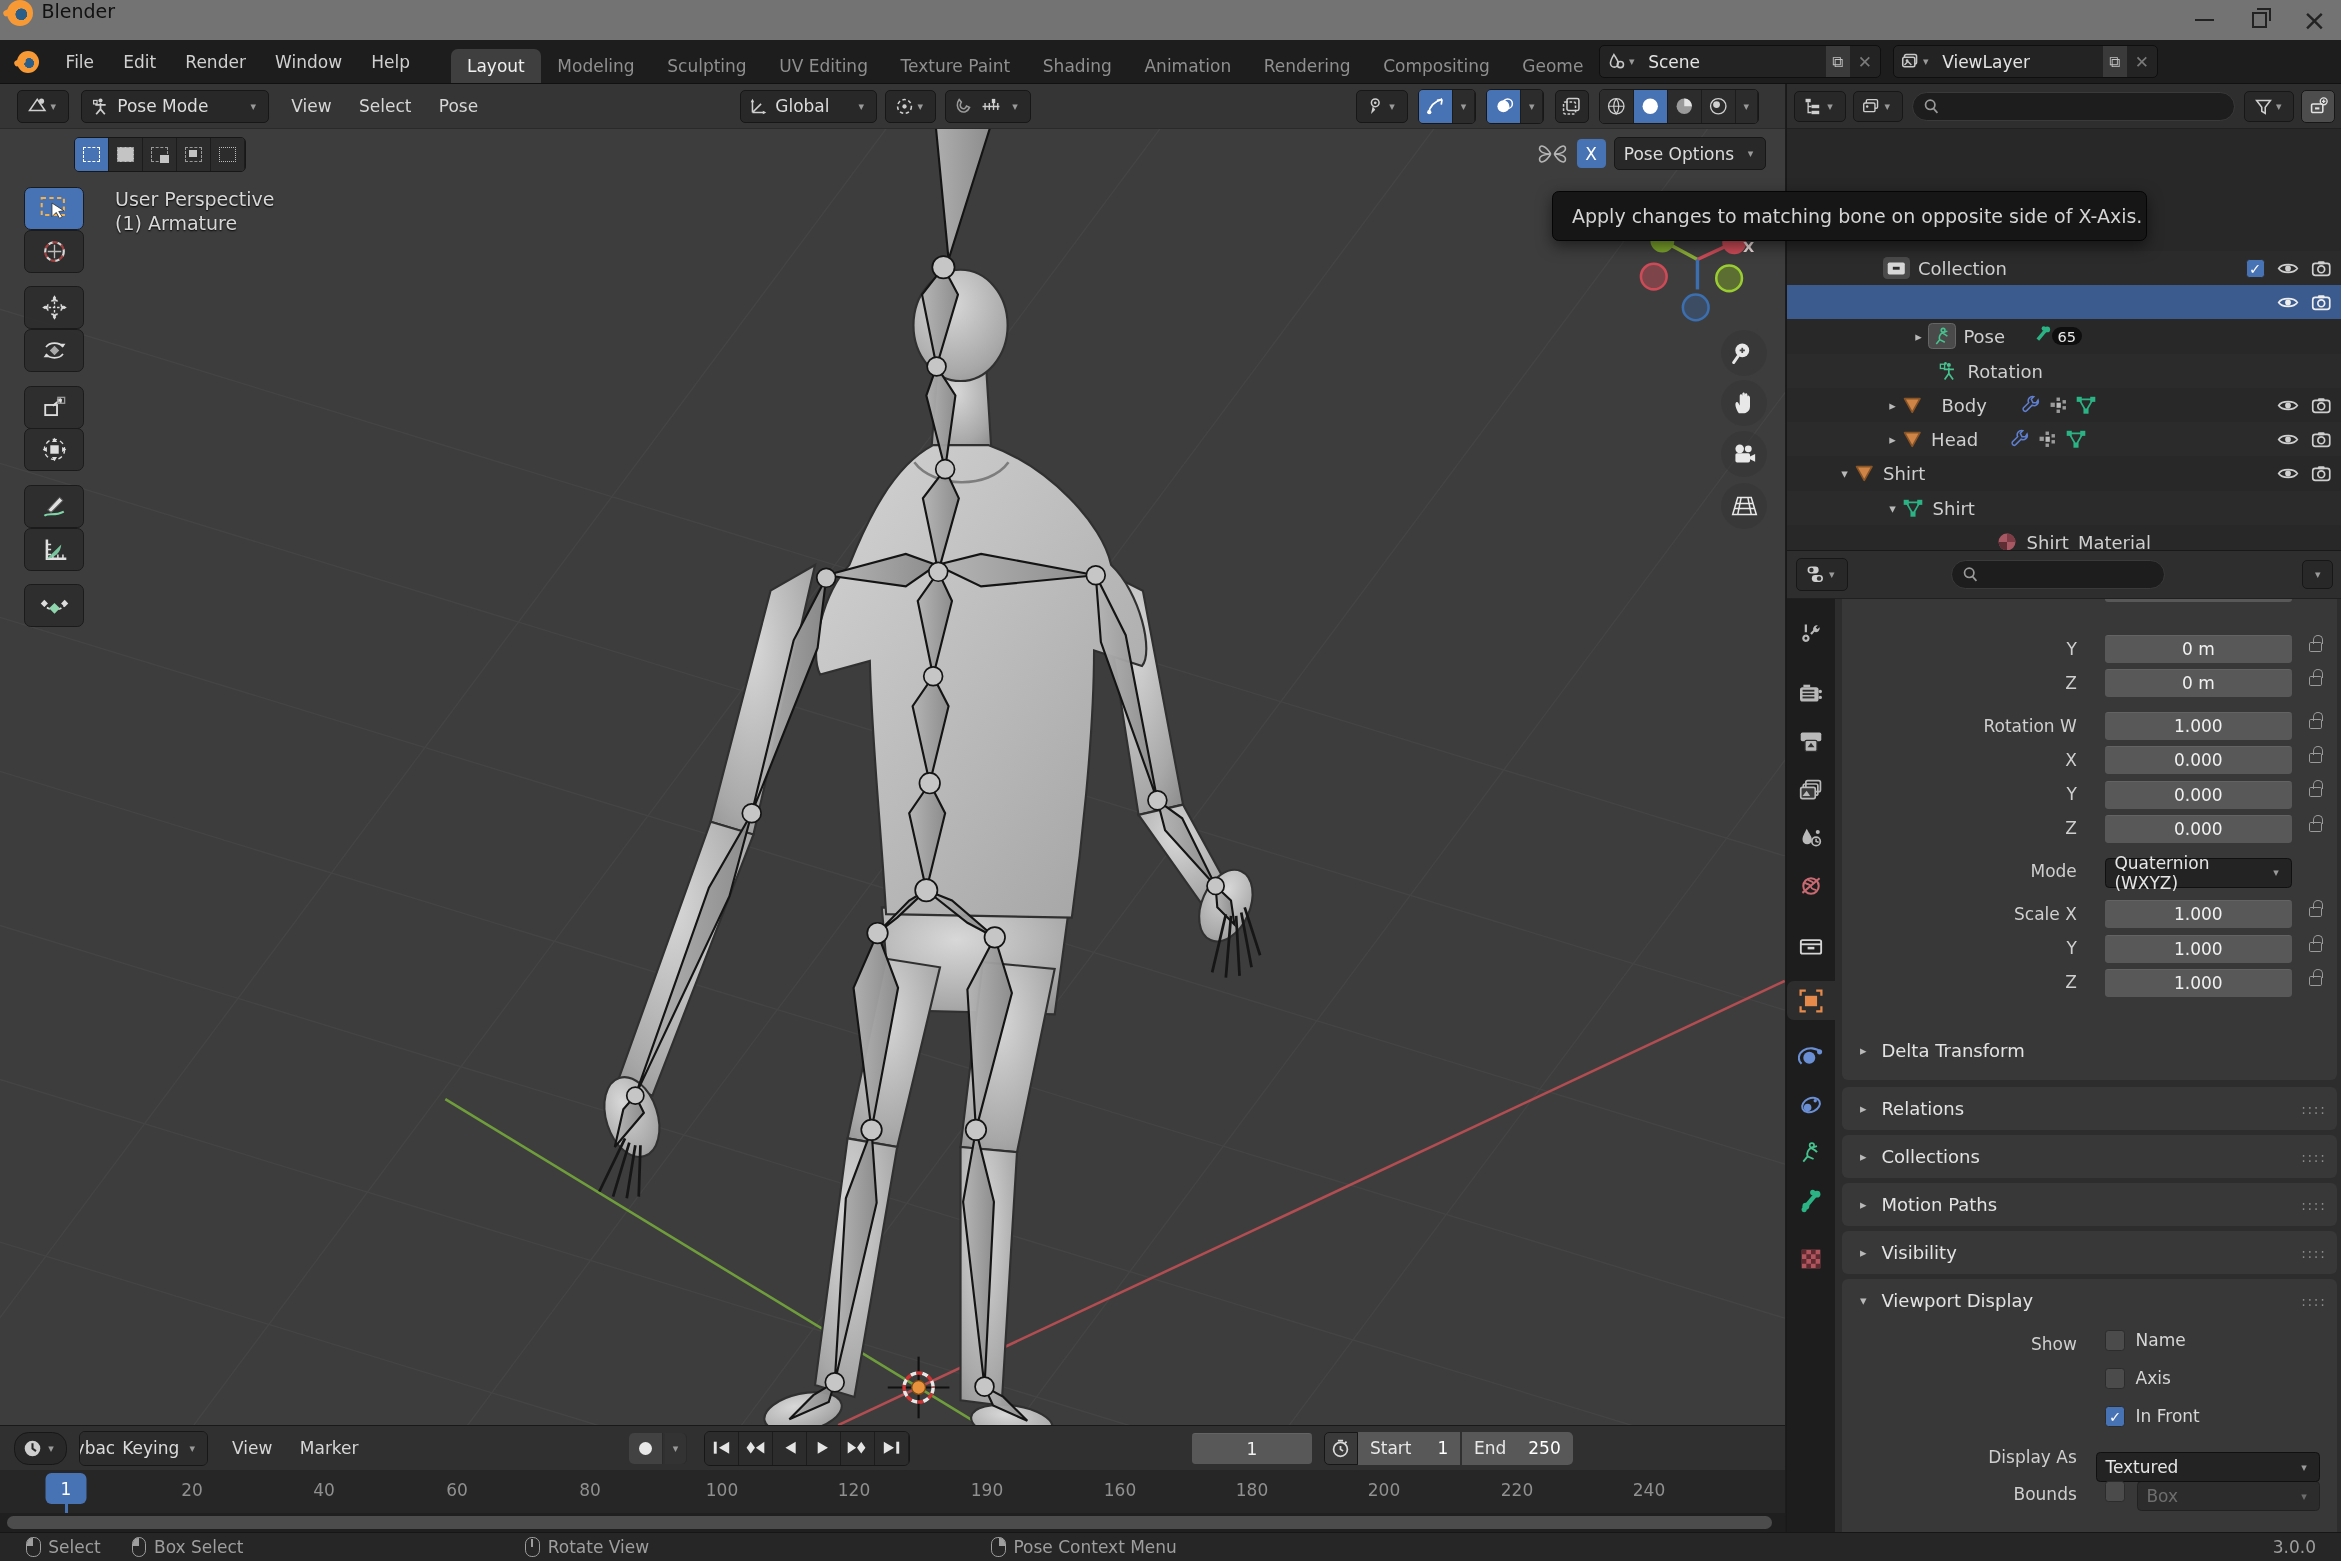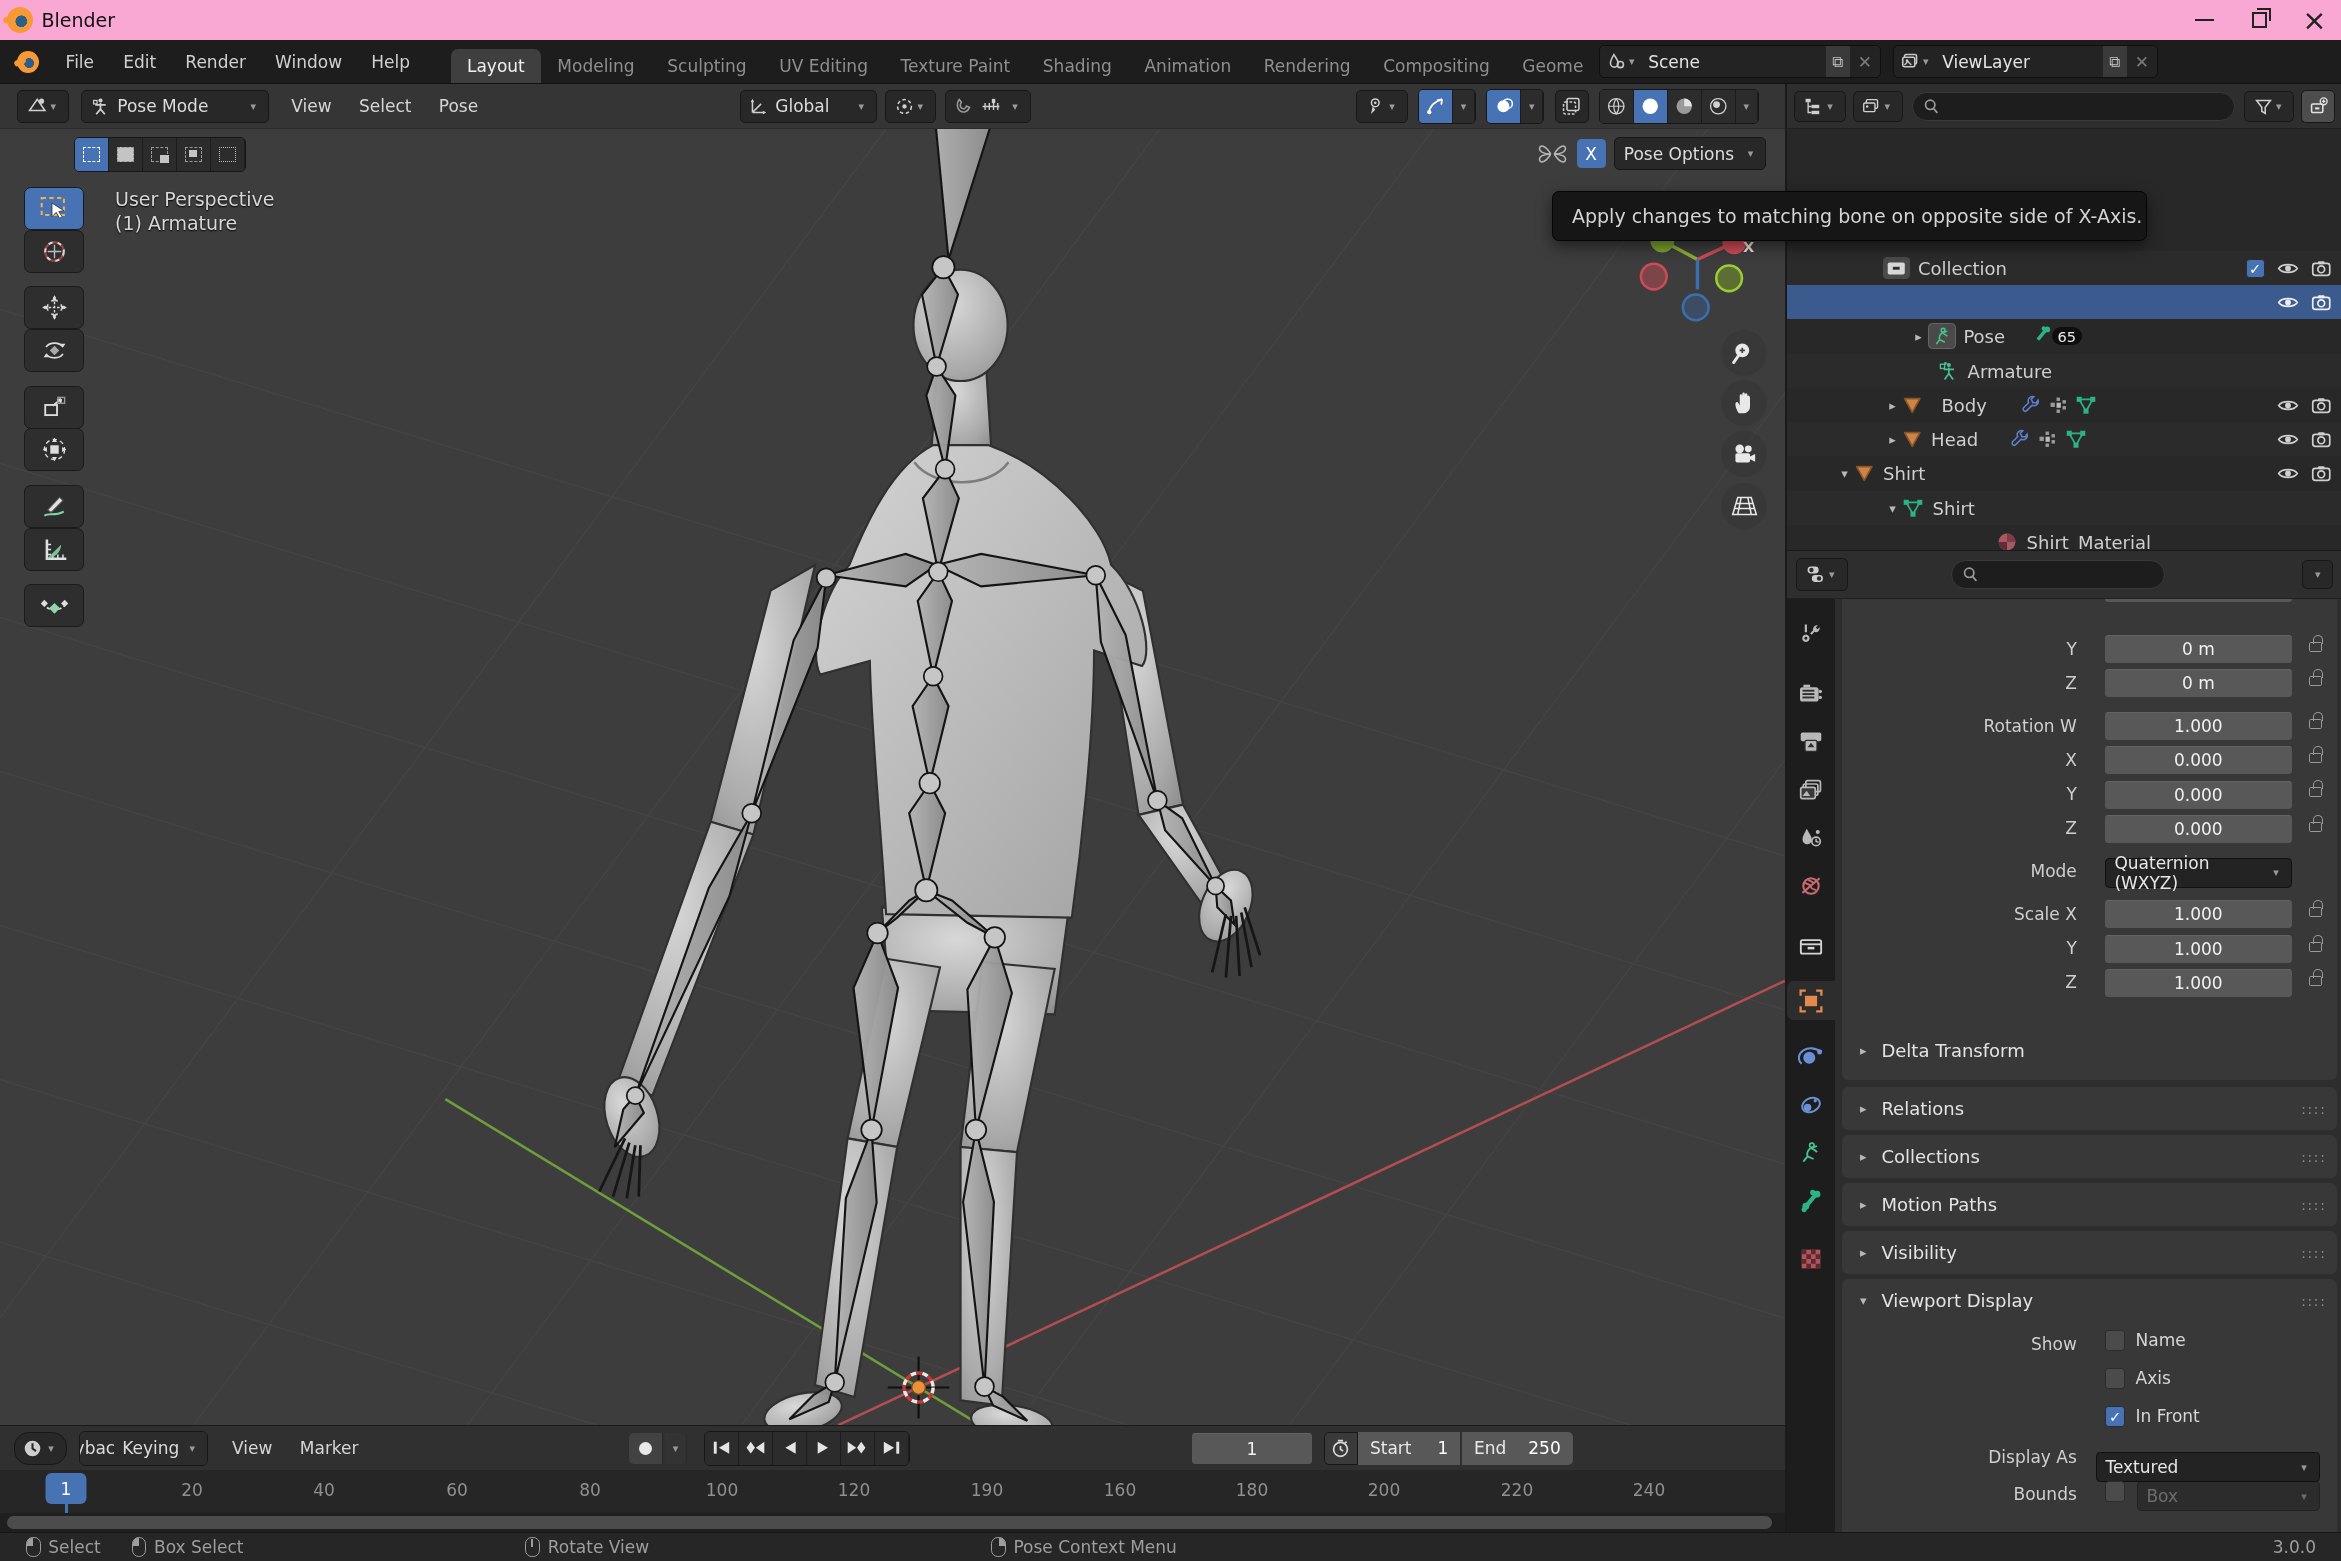--- a/index.html
+++ b/index.html
@@ -3,21 +3,21 @@
 <meta charset="utf-8">
 <style>
   * { margin:0; padding:0; box-sizing:border-box; }
   html,body { width:2342px; height:1561px; overflow:hidden; background:#1c1c1c;
     font-family:"DejaVu Sans","Liberation Sans",sans-serif; }
   #app { position:relative; width:2342px; height:1561px; }
   .abs { position:absolute; }
   .row { display:flex; align-items:center; }
 
   
-  .titlebar { left:0; top:0; width:2342px; height:40px; background:#f9a8d4; display:flex; align-items:center; }
+  .titlebar { left:0; top:0; width:2342px; height:40px; background:#737373; display:flex; }
   .titlebar .apptitle { font-size:19px; color:#111; margin-left:8.6px; }
   .winbtn { width:55px; height:40px; display:flex; align-items:center; justify-content:center; color:#222; font-size:22px; }
   .blender-logo { width:26px; height:26px; margin-left:6.8px; position:relative; border-radius:50%;
     background:radial-gradient(circle at 55% 55%, #2b5f8a 0 28%, #f79a36 30% 100%); }
   .blender-logo:before { content:''; position:absolute; left:-3.4px; top:8.6px; width:12px; height:6px; background:#f79a36; border-radius:3.4px; transform:rotate(-25deg); }
 
   
   .menubar { left:0; top:40px; width:2342px; height:44px; background:#1d1d1d; display:flex; align-items:center; border-bottom:0.9px solid #111; }
   .menu-item { color:#d0d0d0; font-size:17px; padding:0 14.6px; height:100%; display:flex; align-items:center; }
   .wtab { color:#8f8f8f; font-size:17px; padding:0 16.3px; height:34px; margin-top:9.4px; display:flex; align-items:center; border-radius:6.8px 6.8px 0 0; }
@@ -648,21 +648,21 @@
       <span class="badge">65</span>
     </div>
     <div class="orow alt" style="top:270px">
       <span style="width:150px"></span>
       <svg width="22" height="22" viewBox="0 0 26 26">
           <circle cx="14" cy="6" r="2.4" fill="#46c28e"></circle>
           <path d="M14 9 L14 16 M8 11 L20 11 M14 16 L9 23 M14 16 L19 23" stroke="#46c28e" stroke-width="2" fill="none"></path>
           <rect x="4" y="5" width="5" height="5" fill="none" stroke="#46c28e" stroke-width="1.6"></rect>
           <circle cx="10" cy="4" r="1.6" fill="#46c28e"></circle>
         </svg>
-      <span style="margin-left:8.6px">Armature</span>
+      <span style="margin-left:8.6px">Rotation</span>
     </div>
     <div class="orow" style="top:304px">
       <span style="width:96px"></span>
       <span class="tri">▸</span>
       <svg width="20.5" height="19" viewBox="0 0 24 22">
           <path d="M3 3 L21 3 L12 19 Z" fill="#cf8447" stroke="#8a5526" stroke-width="2" stroke-linejoin="round"></path>
         </svg>
       <span style="margin-left:19px;width:79px">Body</span>
       <svg width="20.5" height="20.5" viewBox="0 0 24 24">
           <path d="M20 6 a5 5 0 0 1 -7 6 L7 18 a2.5 2.5 0 0 1 -4 -3 L9 9 a5 5 0 0 1 6 -7 L12 5 L14 9 L18 9 Z" fill="none" stroke="#5f7fd0" stroke-width="1.8"></path>

